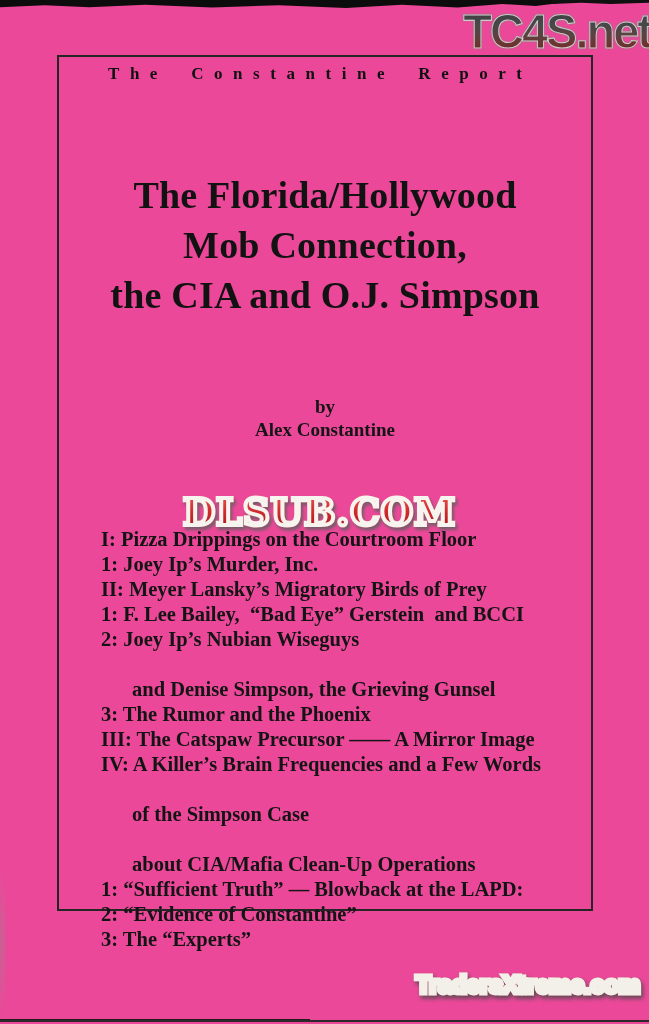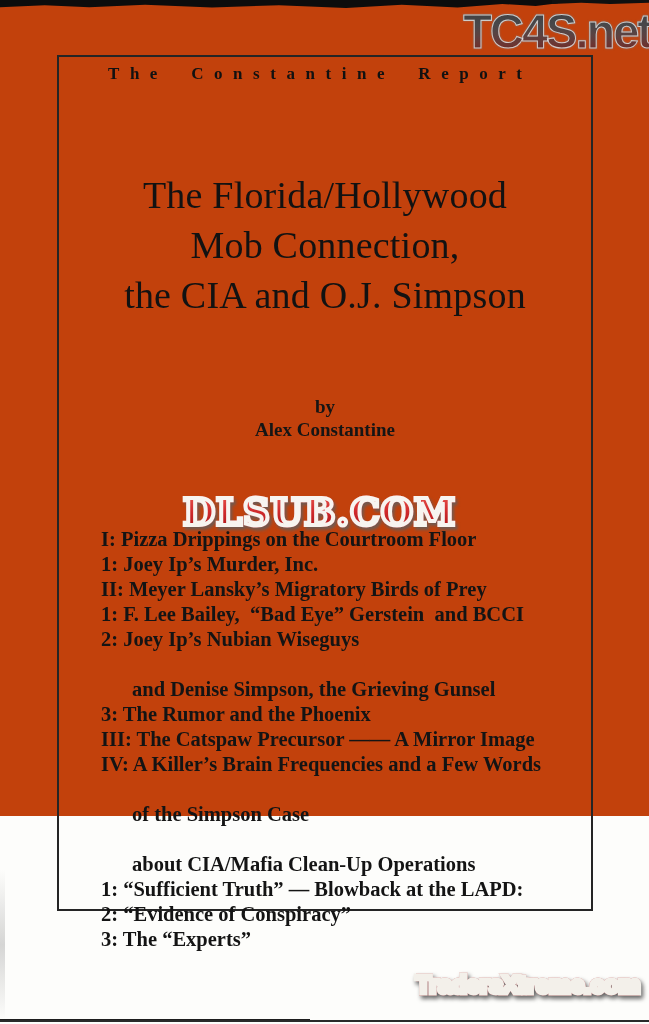--- a/index.html
+++ b/index.html
@@ -1,21 +1,21 @@
 <!DOCTYPE html>
 <html><head>
 <meta charset="utf-8">
 <style>
   html, body { margin: 0; padding: 0; }
   body {
     width: 649px; height: 1024px; overflow: hidden;
     background: #fdfdfb;
     font-family: "Liberation Serif", serif;
   }
-  #page { position: relative; width: 649px; height: 816px; background: #c2410c; }
+  #page { position: relative; width: 649px; height: 1024px; background: #ec4899; }
 
   
   .scan-top-bar {
     position: absolute; left: 0; top: 0; width: 558px; height: 8px; background: #0c0c0c;
     clip-path: polygon(0 0,100% 0,100% 40%,96% 75%,90% 50%,82% 95%,72% 60%,62% 100%,50% 65%,38% 95%,26% 60%,16% 90%,8% 65%,0 90%);
   }
   .scan-top-bar-right {
     position: absolute; left: 552px; top: 0; width: 97px; height: 4px; background: #101010;
     clip-path: polygon(0 0,100% 0,100% 70%,60% 100%,30% 70%,0 100%);
   }
@@ -61,21 +61,21 @@
     color: #161616;
   }
   .report-header {
     margin-top: 7px; padding-left: 13px;
     font-size: 17px; font-weight: 700;
     letter-spacing: 0.62em; word-spacing: 0.5em;
     white-space: nowrap; color: #111; margin-left: 36px;
   }
   .main-title {
     position: absolute; left: 0; top: 113px; width: 100%;
-    text-align: center; font-weight: 400; font-size: 38px; line-height: 50px;
+    text-align: center; font-weight: 700; font-size: 38px; line-height: 50px;
     letter-spacing: 0.2px; color: #121212;
   }
   .byline {
     position: absolute; left: 0; top: 338px; width: 100%;
     text-align: center; font-weight: 700; font-size: 19px; line-height: 23px; color: #151515;
   }
   .toc { position: absolute; left: 42px; top: 470px; width: 480px; }
   .toc-line {
     font-weight: 700; font-size: 20.5px; line-height: 25px;
     white-space: pre; color: #141414;
@@ -112,21 +112,21 @@
         <div class="toc-line">II: Meyer Lansky’s Migratory Birds of Prey</div>
         <div class="toc-line">1: F. Lee Bailey,  “Bad Eye” Gerstein  and BCCI</div>
         <div class="toc-line">2: Joey Ip’s Nubian Wiseguys</div>
         <div class="toc-line indent">and Denise Simpson, the Grieving Gunsel</div>
         <div class="toc-line">3: The Rumor and the Phoenix</div>
         <div class="toc-line">III: The Catspaw Precursor —— A Mirror Image</div>
         <div class="toc-line">IV: A Killer’s Brain Frequencies and a Few Words</div>
         <div class="toc-line indent">of the Simpson Case</div>
         <div class="toc-line indent">about CIA/Mafia Clean-Up Operations</div>
         <div class="toc-line">1: “Sufficient Truth” — Blowback at the LAPD:</div>
-        <div class="toc-line">2: “Evidence of Conspiracy”</div>
+        <div class="toc-line">2: “Evidence of Constantine”</div>
         <div class="toc-line">3: The “Experts”</div>
       </div>
   </div>
 
   <div class="wm-dlsub">DLSUB.COM</div>
   <div class="wm-traders">TradersXtreme.com</div>
 
   <div class="scan-left-smudge"></div>
   <div class="scan-bottom-line-thick"></div>
   <div class="scan-bottom-line"></div>

